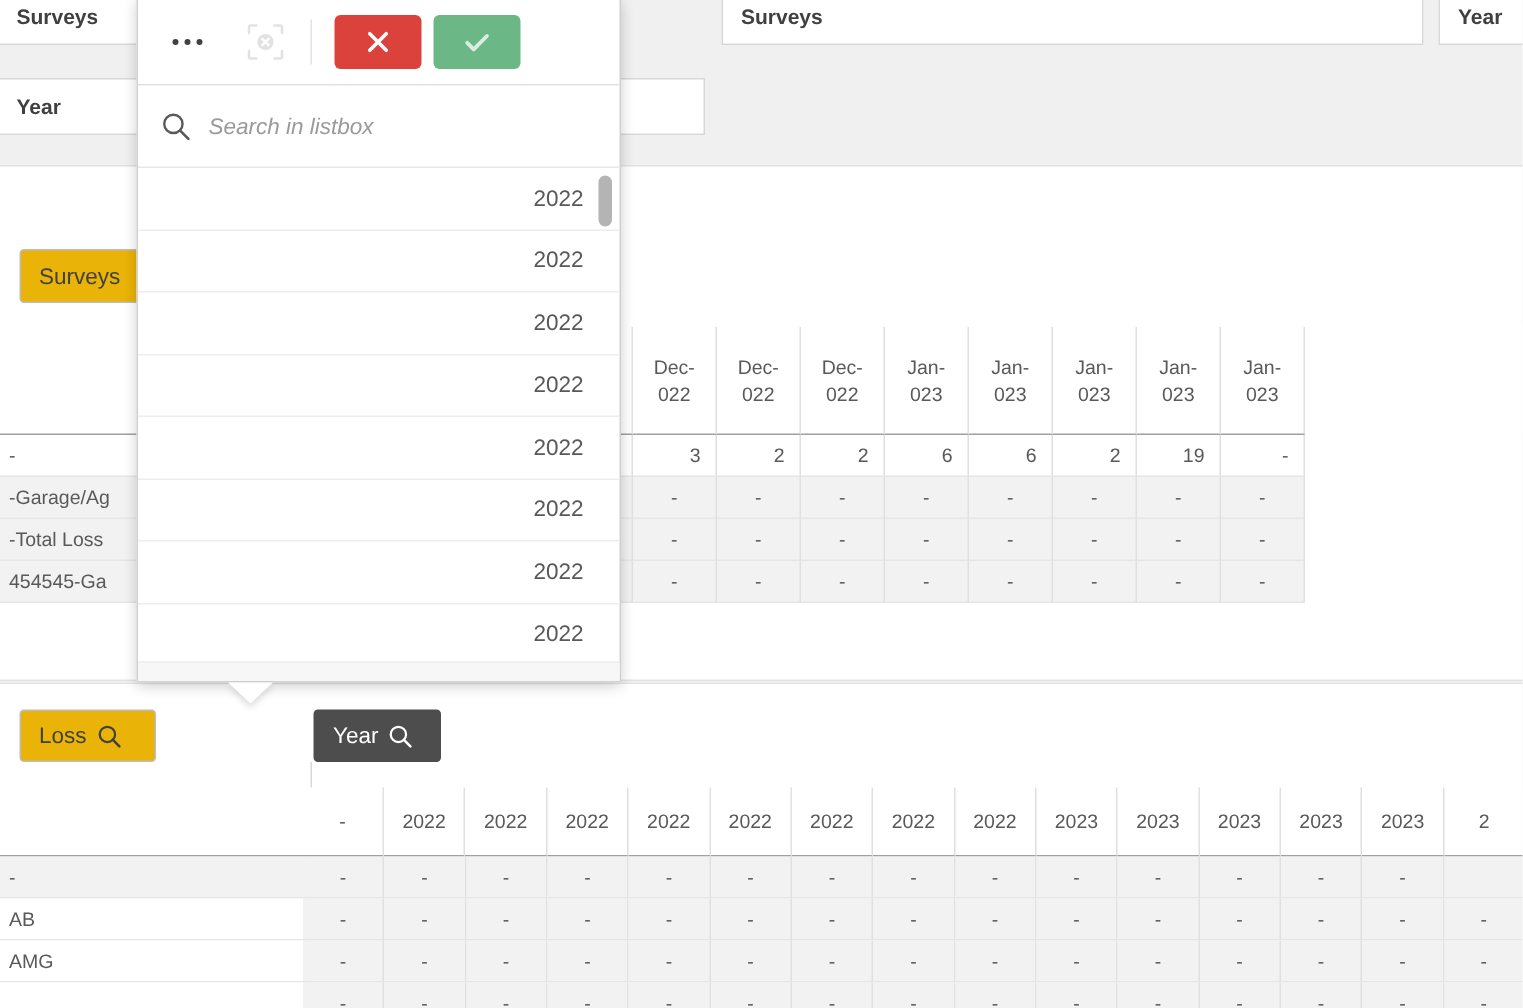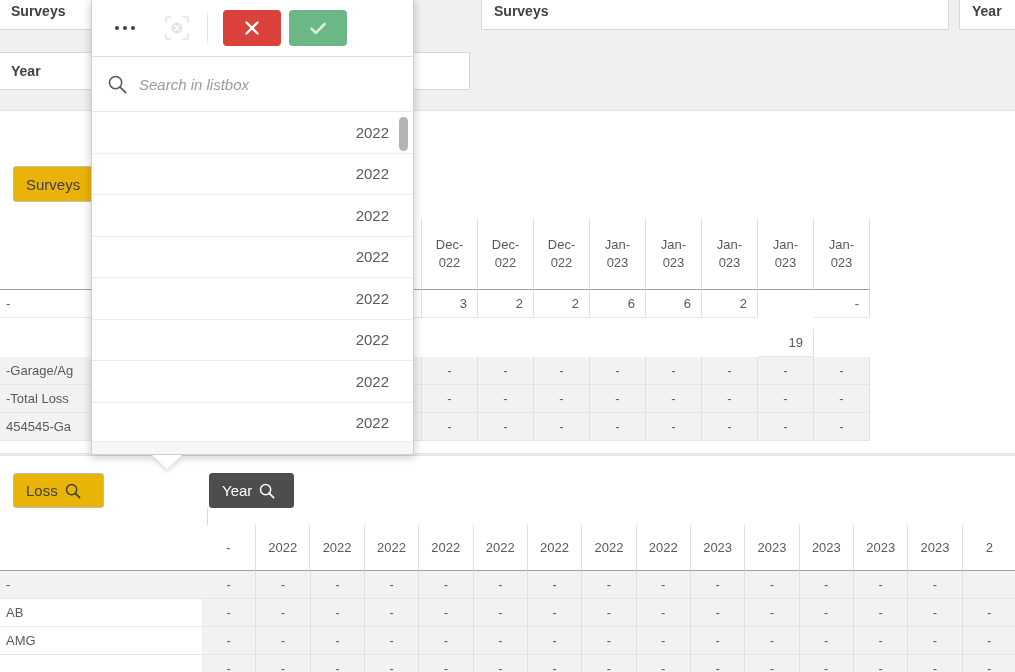--- a/index.html
+++ b/index.html
@@ -163,21 +163,21 @@
         <div class="cell" style="width: 56px; height: 28px;">7</div>
         <div class="cell" style="width: 56px; height: 28px;">14</div>
         <div class="cell" style="width: 56px; height: 28px;">10</div>
         <div class="cell" style="width: 56px; height: 28px;">2</div>
         <div class="cell" style="width: 56px; height: 28px;">3</div>
         <div class="cell" style="width: 56px; height: 28px;">2</div>
         <div class="cell" style="width: 56px; height: 28px;">2</div>
         <div class="cell" style="width: 56px; height: 28px;">6</div>
         <div class="cell" style="width: 56px; height: 28px;">6</div>
         <div class="cell" style="width: 56px; height: 28px;">2</div>
-        <div class="cell" style="width: 56px; height: 28px; margin-top: 39px;">19</div>
+        <div class="cell" style="width: 56px; height: 28px;">19</div>
         <div class="cell" style="width: 56px; height: 28px;">-</div>
       </div>
       <div class="row">
         <div class="cell lbl dim" style="width: 200px; height: 28px;">-Garage/Ag</div>
         <div class="cell dim" style="width: 56px; height: 28px; justify-content: center; padding-right: 0px;">-</div>
         <div class="cell dim" style="width: 56px; height: 28px; justify-content: center; padding-right: 0px;">-</div>
         <div class="cell dim" style="width: 56px; height: 28px; justify-content: center; padding-right: 0px;">-</div>
         <div class="cell dim" style="width: 56px; height: 28px; justify-content: center; padding-right: 0px;">-</div>
         <div class="cell dim" style="width: 56px; height: 28px; justify-content: center; padding-right: 0px;">-</div>
         <div class="cell dim" style="width: 56px; height: 28px; justify-content: center; padding-right: 0px;">-</div>

